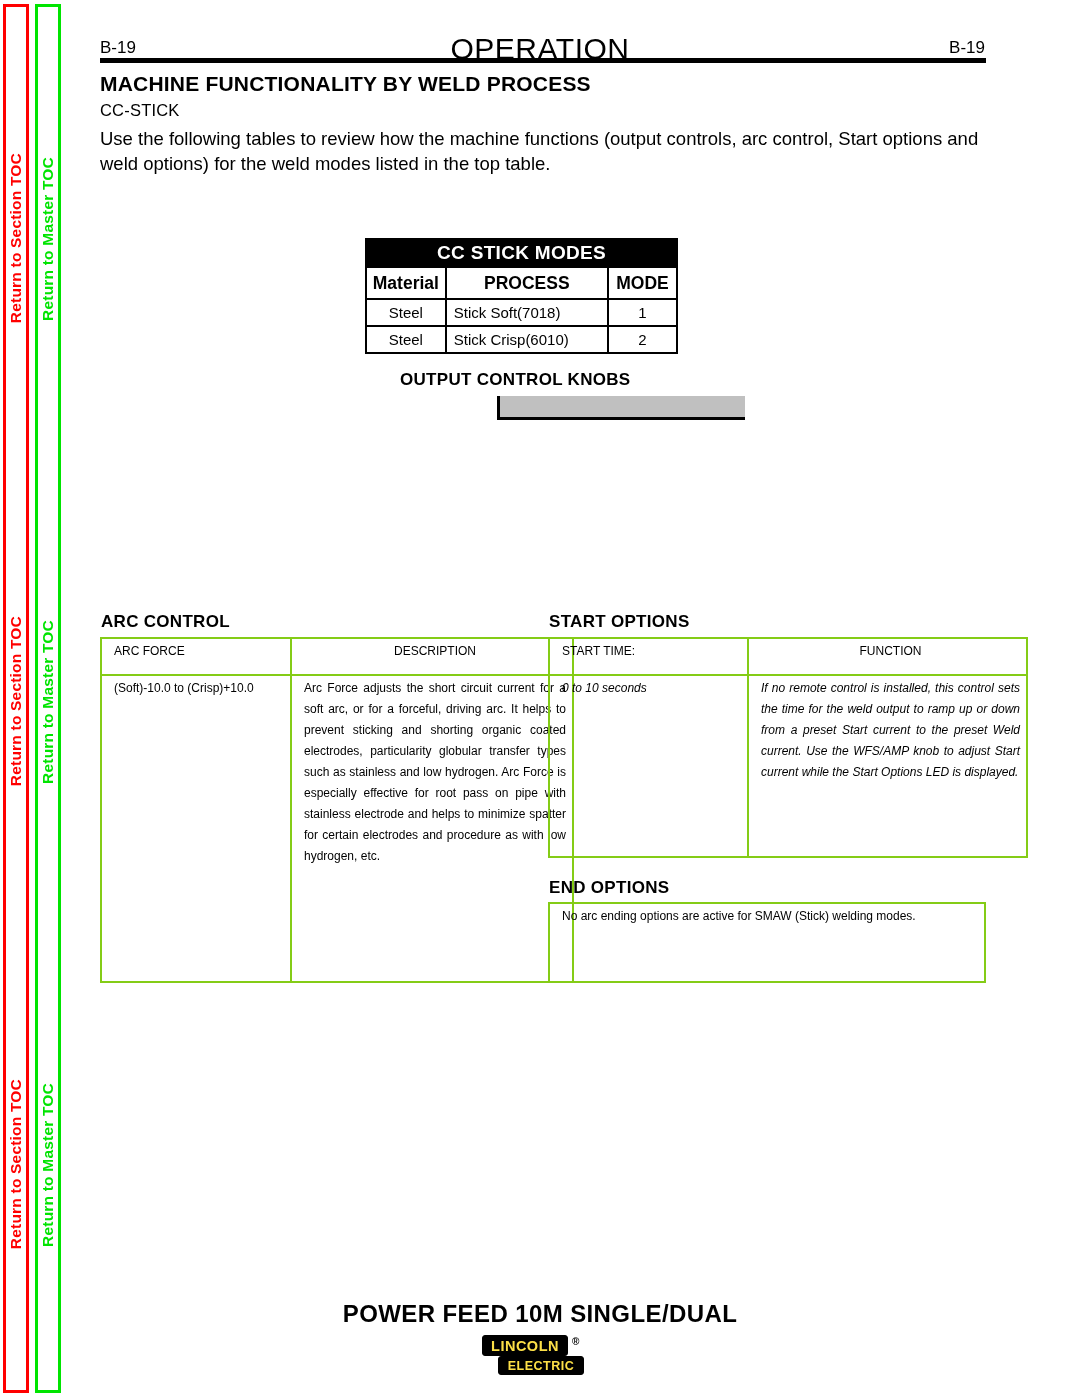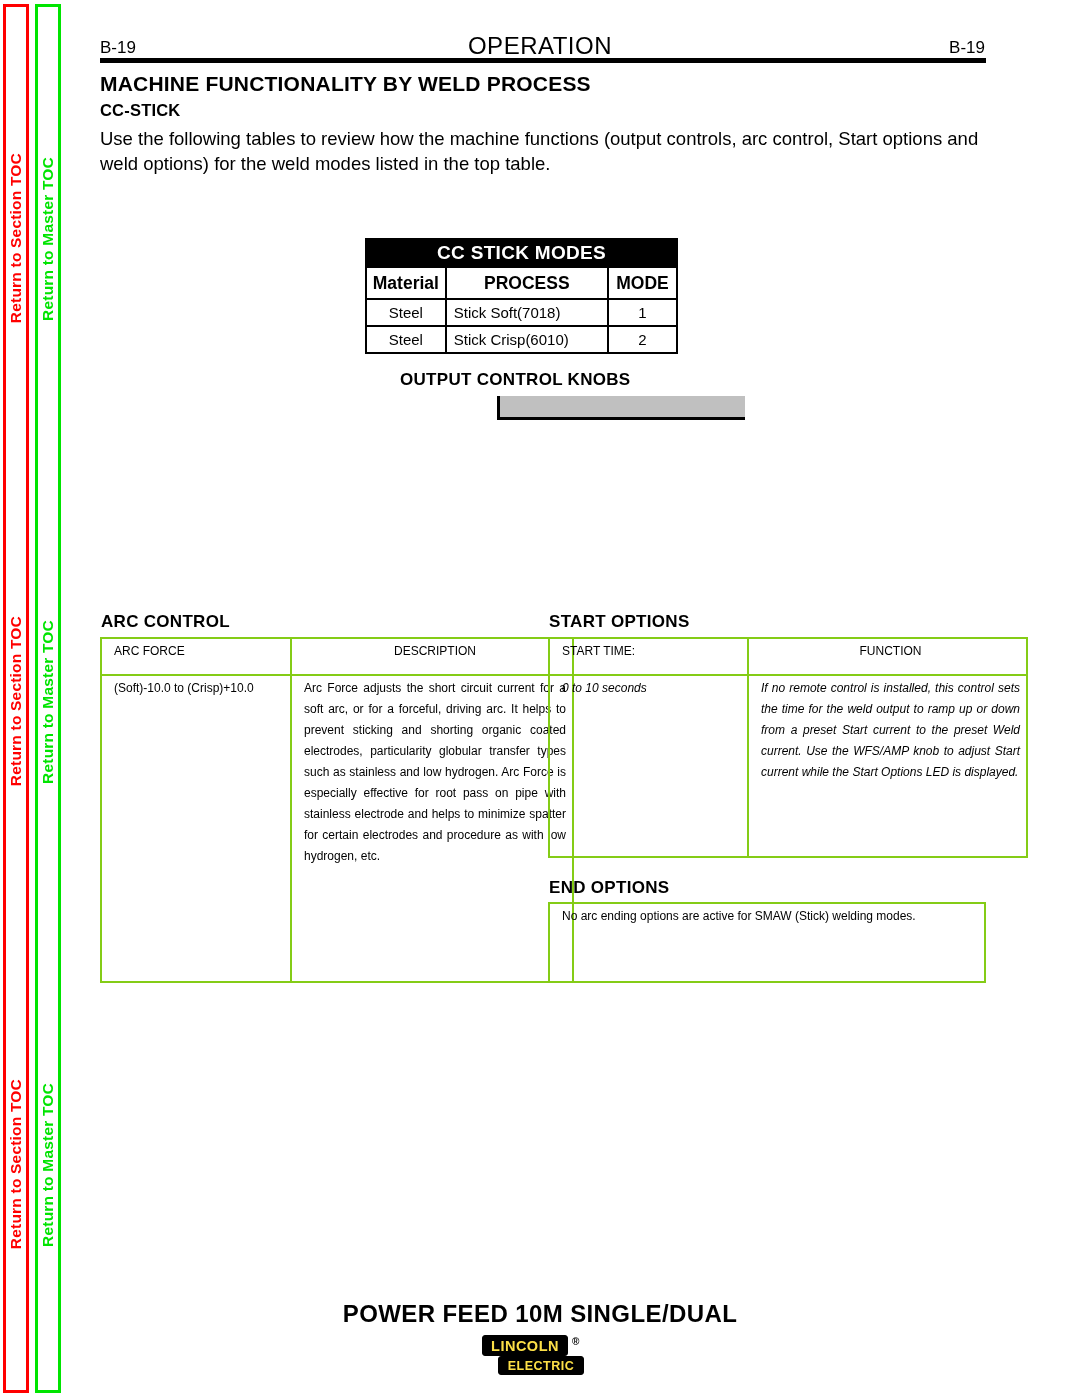--- a/index.html
+++ b/index.html
@@ -73,21 +73,21 @@
     top: 28px;
     height: 30px;
     font-weight: normal;
     margin-top: 10px;
   }
   .hdr-left  { left: 100px;  font-size: 17px; }
   .hdr-right { right: 95px;  font-size: 17px; }
   .hdr-title {
     left: 0; right: 0;
     text-align: center;
-    font-size: 24px;
+    font-size: 30px;
     letter-spacing: 0.5px;
     top: 22px;
   }
 
   .rule {
     position: absolute;
     left: 100px;
     top: 58px;
     width: 886px;
     height: 5px;
@@ -100,21 +100,21 @@
     top: 72px;
     font-size: 21px;
     font-weight: bold;
     letter-spacing: 0.2px;
   }
   .h2 {
     position: absolute;
     left: 100px;
     top: 101px;
     font-size: 16.5px;
-    font-weight: bold;
+    font-weight: normal;
     letter-spacing: 0.2px;
     text-align: center;
   }
   .body-para {
     position: absolute;
     left: 100px;
     top: 126px;
     width: 890px;
     font-size: 18.5px;
     line-height: 25px;

